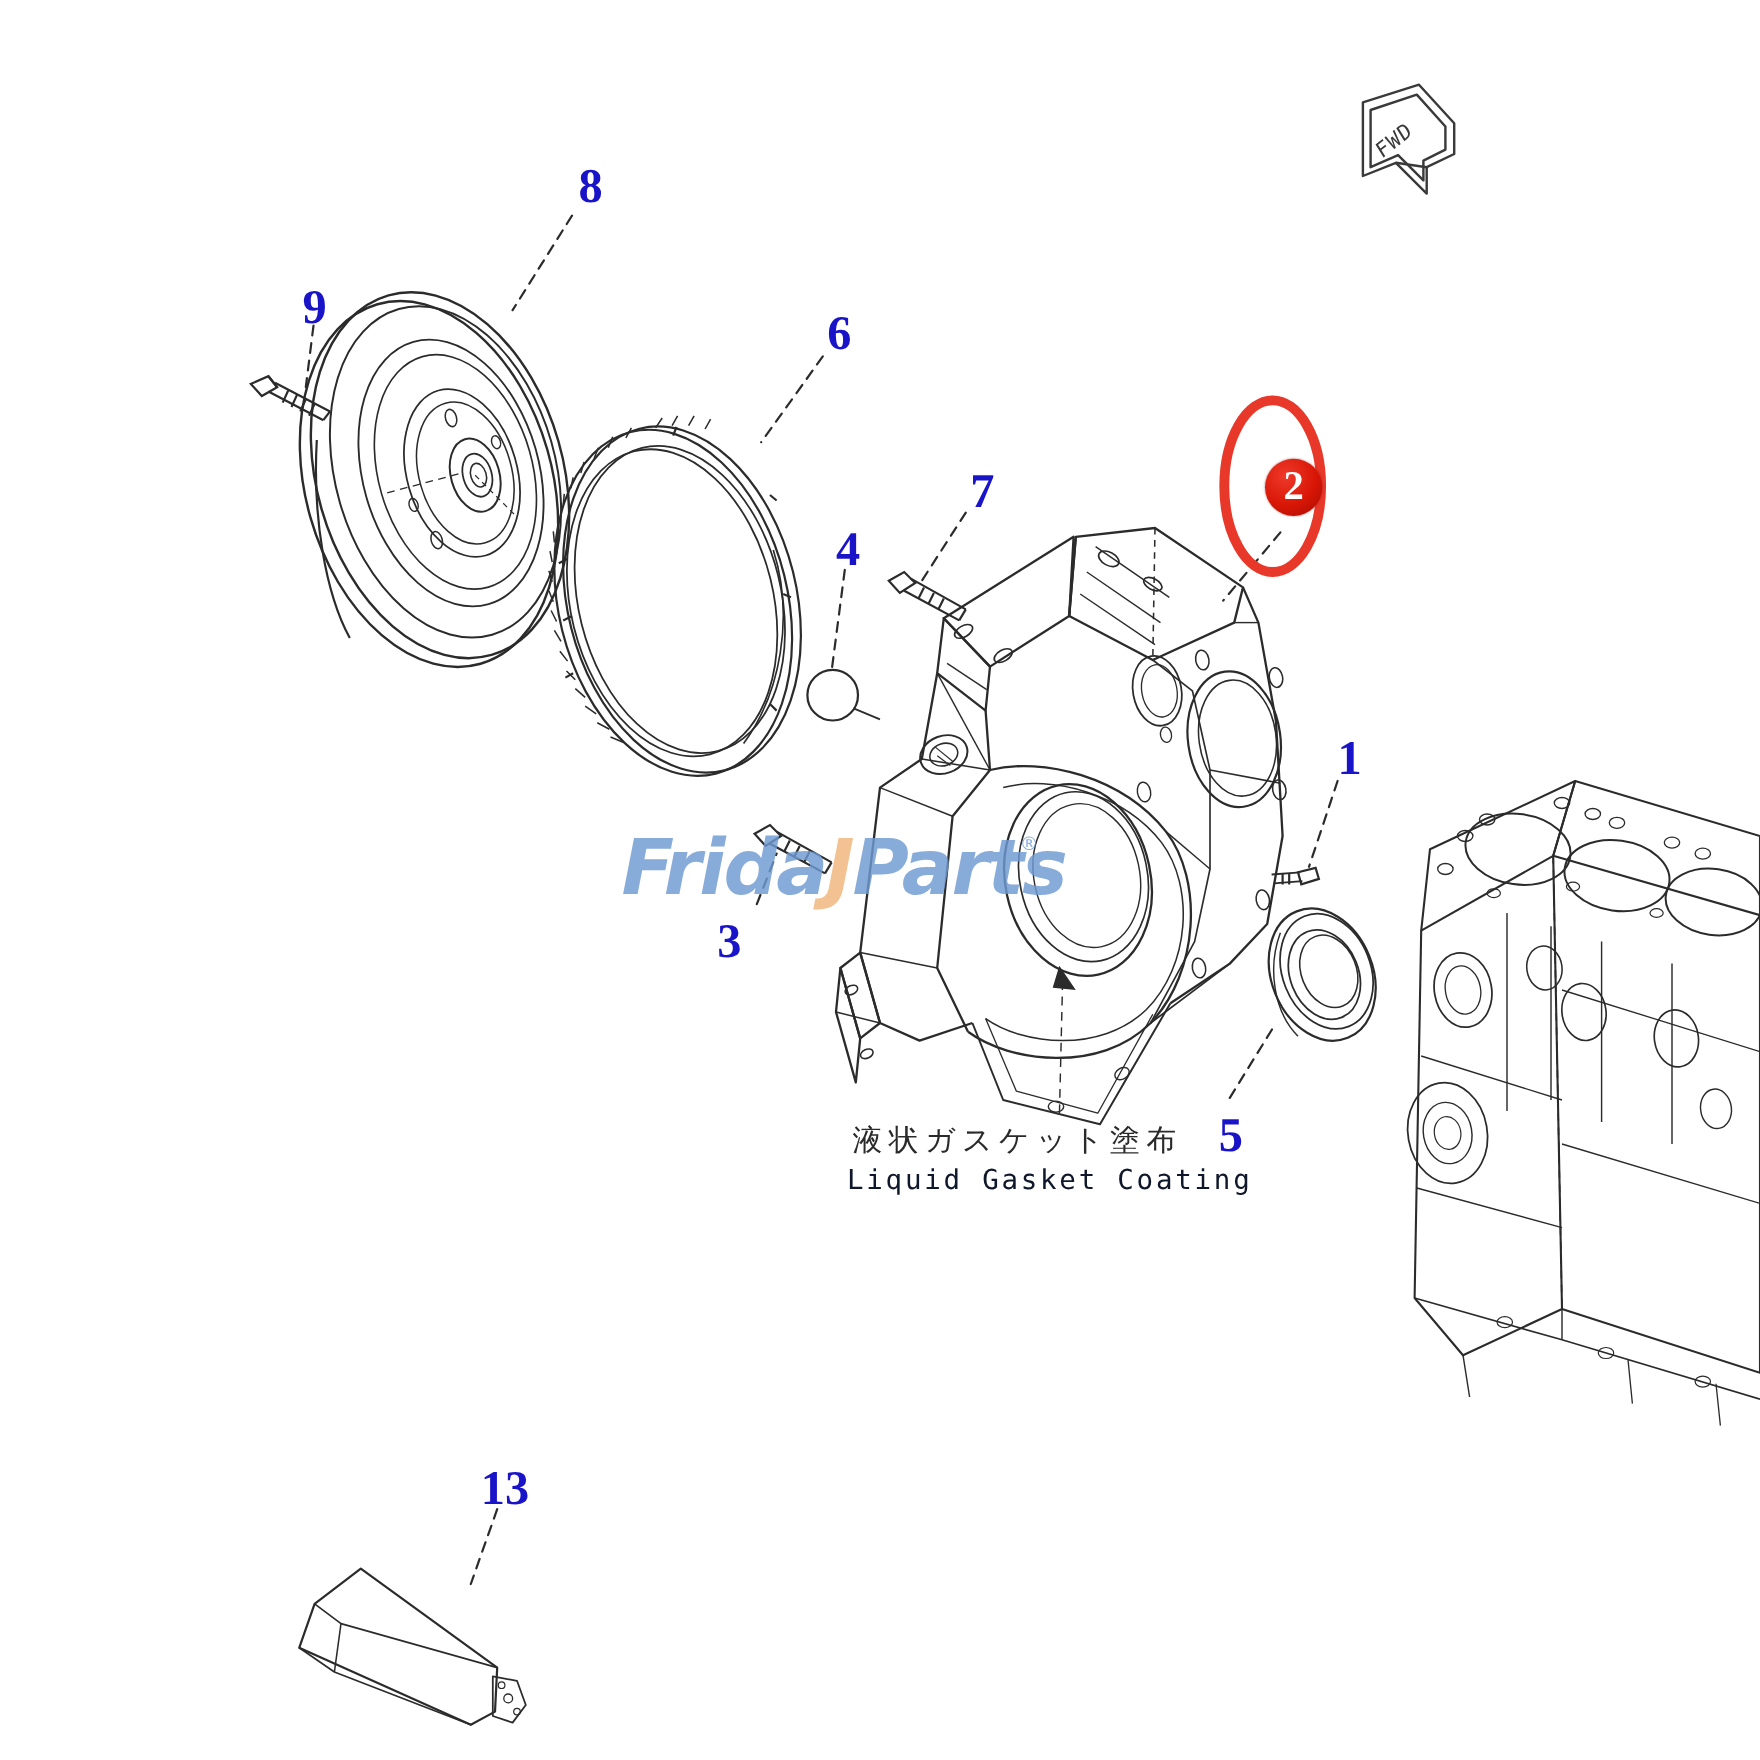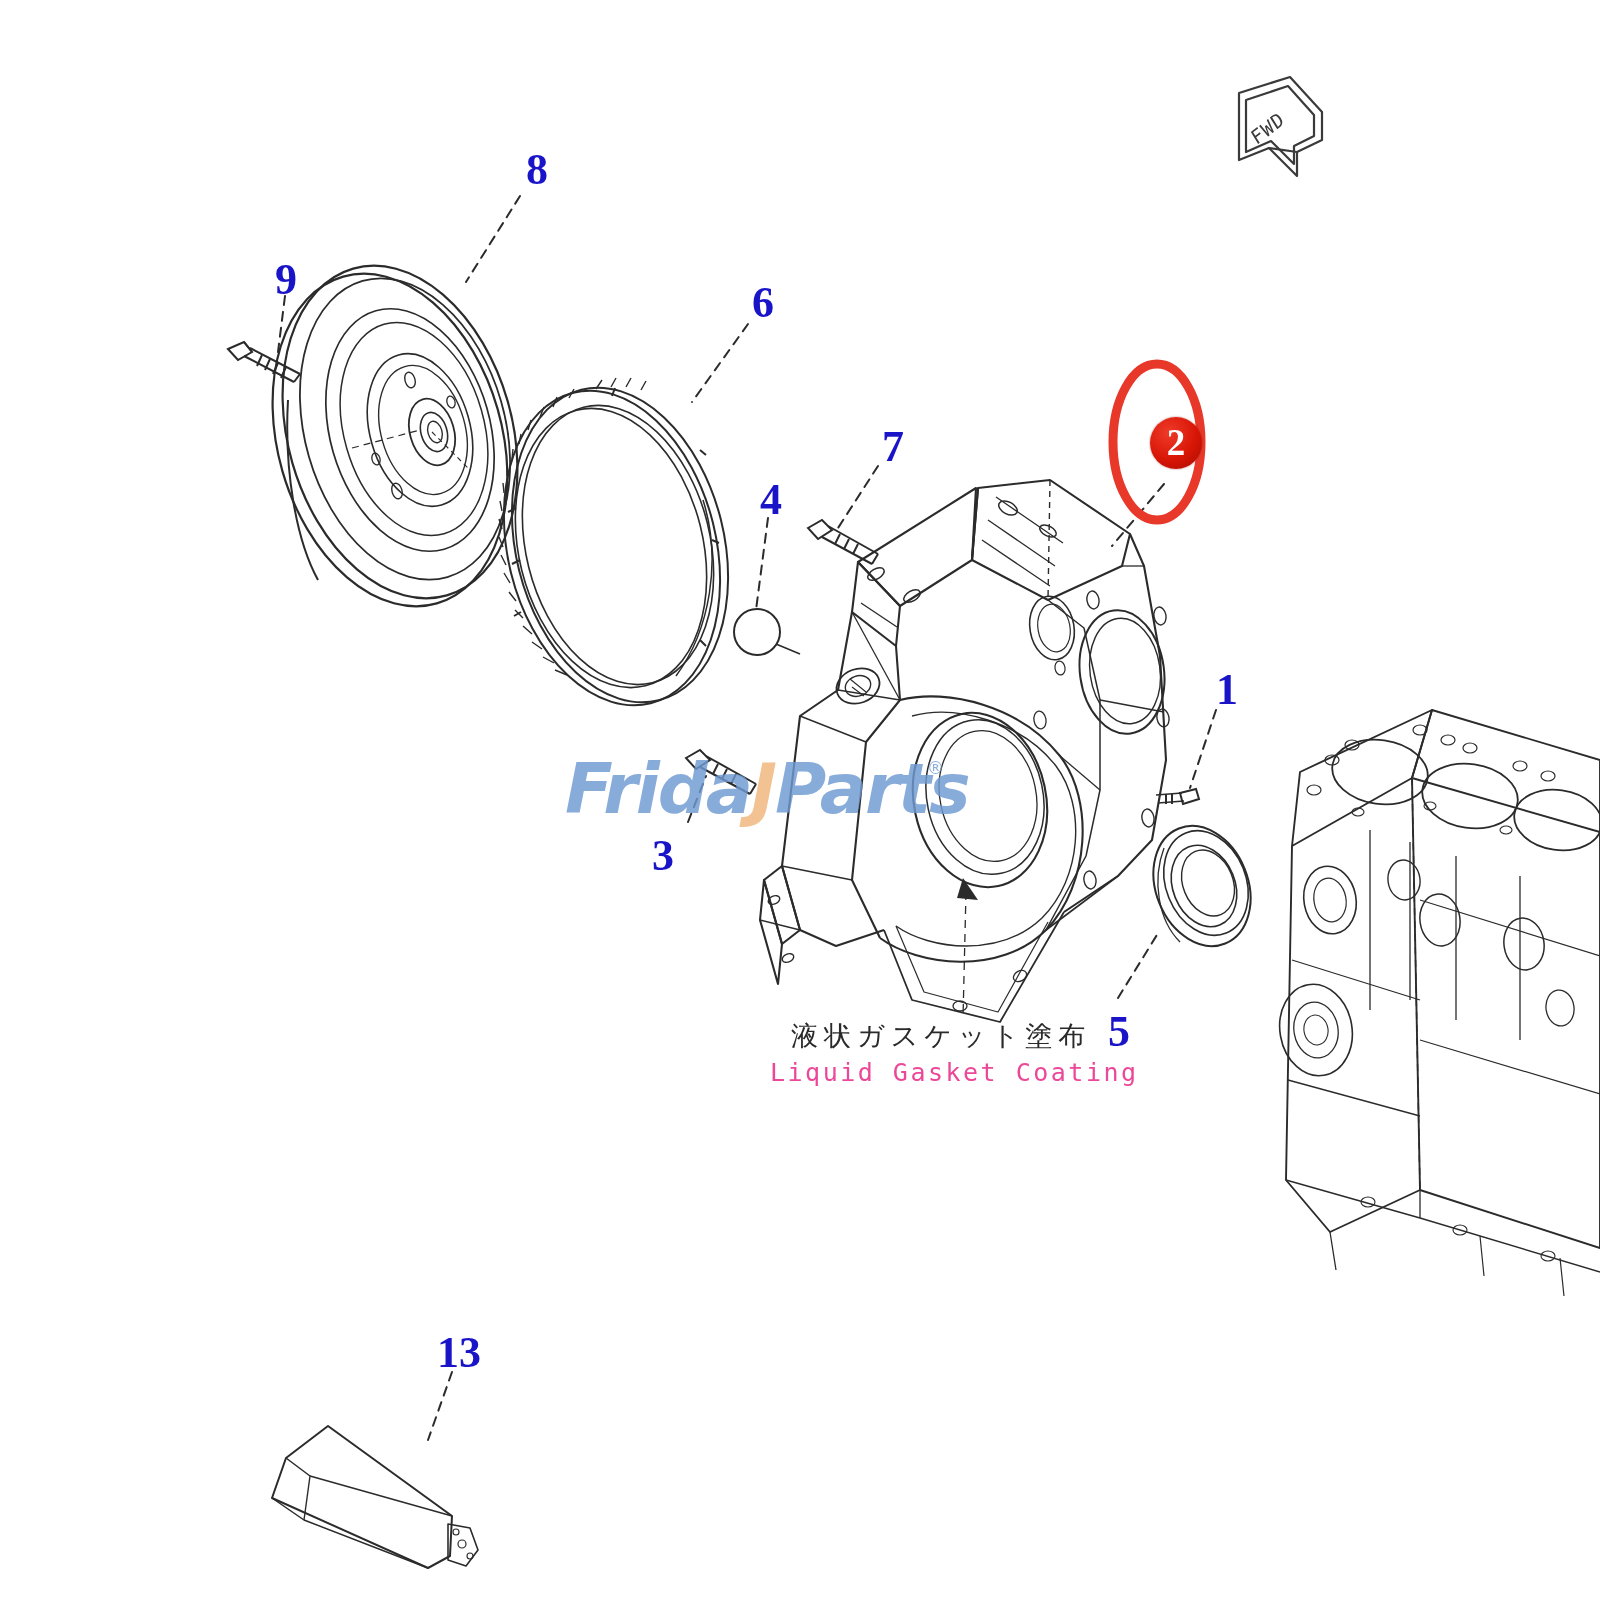--- a/index.html
+++ b/index.html
@@ -40,21 +40,21 @@
     font-family: "DejaVu Sans", sans-serif;
     font-size: 27px;
     color: #2a2a2a;
     letter-spacing: 6px;
     white-space: nowrap;
   }
   .cap-en {
     position: absolute;
     font-family: "DejaVu Sans Mono", monospace;
     font-size: 25px;
-    color: #ec4899;
+    color: #0f172a;
     letter-spacing: 2.5px;
     white-space: nowrap;
   }
   .fwd-label {
     position: absolute;
     font-family: "DejaVu Sans Mono", monospace;
     font-size: 19px;
     color: #3a3a3a;
     letter-spacing: 1px;
     transform: rotate(-38deg) skewX(-6deg);
@@ -373,21 +373,21 @@
   <div class="callout-num" style="left:526px;  top:148px;">8</div>
   <div class="callout-num" style="left:275px;  top:258px;">9</div>
   <div class="callout-num" style="left:752px;  top:281px;">6</div>
   <div class="callout-num" style="left:882px;  top:425px;">7</div>
   <div class="callout-num" style="left:760px;  top:478px;">4</div>
   <div class="callout-num" style="left:1216px; top:668px;">1</div>
   <div class="callout-num" style="left:652px;  top:834px;">3</div>
   <div class="callout-num" style="left:1108px; top:1010px;">5</div>
   <div class="callout-num" style="left:437px;  top:1331px;">13</div>
 
-  <div class="cap-jp" style="left:775px; top:1018px;margin-left:16px;">液状ガスケット塗布</div>
+  <div class="cap-jp" style="left:775px; top:1018px;">液状ガスケット塗布</div>
   <div class="cap-en" style="left:770px; top:1058px;">Liquid Gasket Coating</div>
 
   <div id="watermark">
     <div class="wm-text"><span>Frida</span><span class="wm-j">J</span><span>Parts</span></div>
     <div class="wm-reg">®</div>
   </div>
 
 </div>
 
 </body></html>

